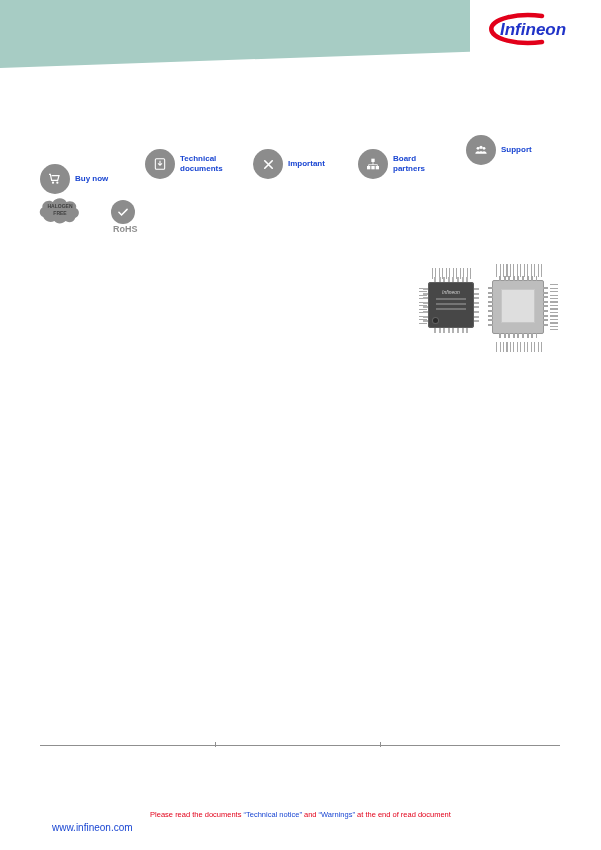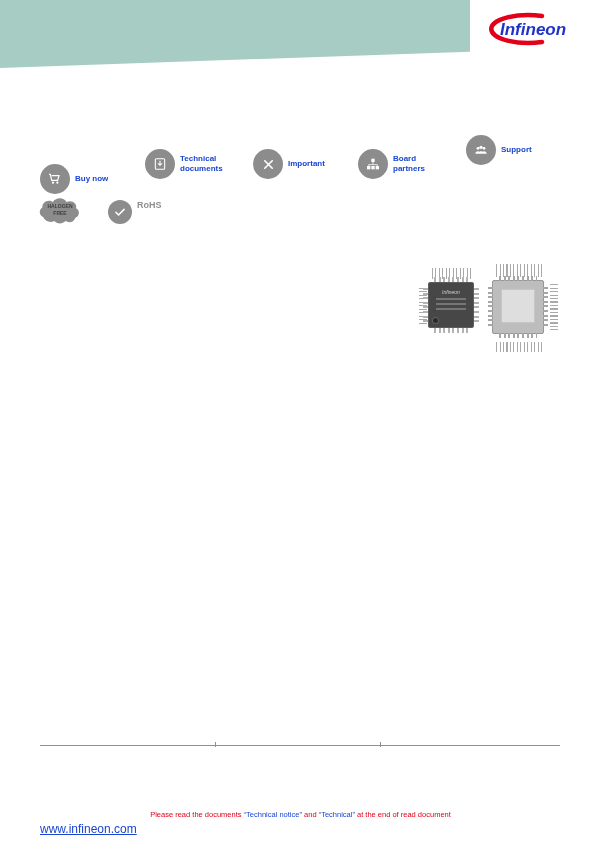--- a/index.html
+++ b/index.html
@@ -17,21 +17,21 @@
   .q1{left:40px;top:164px}.q2{left:145px;top:149px}.q3{left:253px;top:149px}
   .q4{left:358px;top:149px}.q5{left:466px;top:135px}
   .icon-circle{width:30px;height:30px;border-radius:50%;background:#8c8c8c;flex:0 0 auto;
         display:flex;align-items:center;justify-content:center;}
   .q-label{font-size:8px;font-weight:bold;color:#1a46d2;white-space:pre-line;line-height:1.2;}
 
   
   .halogen{position:absolute;left:36px;top:196px;width:48px;height:31px;}
   .halogen-text{position:absolute;left:0;top:7px;width:48px;text-align:center;font-size:5px;
         line-height:1.3;color:#3f3f3f;font-weight:bold;white-space:pre-line;}
-  .rohs{position:absolute;left:108px;top:200px;display:flex;}
+  .rohs{position:absolute;left:108px;top:200px;display:flex;align-items:center;flex-direction:column;}
   .check-circle{width:24px;height:24px;border-radius:50%;background:#8c8c8c;
         display:flex;align-items:center;justify-content:center;}
   .rohs-label{font-size:9px;font-weight:bold;color:#8f8f8f;margin-left:5px;}
 
   
   .chip-area{position:absolute;left:418px;top:260px;width:150px;height:100px;}
   .dashes-h{position:absolute;background:repeating-linear-gradient(to right,#9a9a9a 0 1px,transparent 1px 3.5px);opacity:.85;}
   .dashes-v{position:absolute;background:repeating-linear-gradient(to bottom,#9a9a9a 0 1px,transparent 1px 3.5px);opacity:.85;}
   .chip-left{position:absolute;left:10px;top:22px;width:46px;height:46px;background:#474747;
         border-radius:3px;box-shadow:inset 0 0 0 1px #5d5d5d;}
@@ -51,22 +51,22 @@
   .pad{position:absolute;left:8px;top:8px;right:8px;bottom:10px;background:#dedede;border:1px solid #c6c6c6;}
 
   
   .table-line{position:absolute;left:40px;top:745px;width:520px;height:1px;background:#8f8f8f;}
   .table-tick{position:absolute;top:742px;width:1px;height:5px;background:#8f8f8f;}
   .tick1{left:215px}.tick2{left:380px}
 
   
   .notice{position:absolute;left:0;right:0;top:810px;text-align:center;font-size:7.5px;}
   .red{color:#e2001a}.blue{color:#1a46d2}
-  .weblink{position:absolute;left:40px;top:822px;font-size:12px;color:#1a46d2;
-        text-decoration:underline;cursor:pointer;}
+  .weblink{position:absolute;left:52px;top:822px;font-size:10px;color:#1a46d2;
+        cursor:pointer;}
 </style>
 </head>
 <body>
 
 <div class="page">
 
   <div class="band"></div>
   <div class="logo-box">
     <svg width="100" height="42" viewBox="0 0 100 42">
       <path d="M56 9 A 37 14 0 1 0 56 35" fill="none" stroke="#e2001a" stroke-width="4.5" stroke-linecap="round"></path>
@@ -175,17 +175,17 @@
 
     <div class="dashes-v" style="left:132px;top:24px;width:8px;height:46px;"></div>
     <div class="dashes-h" style="left:78px;top:82px;width:46px;height:10px;"></div>
   </div>
 
   <div class="table-line"></div>
   <div class="table-tick tick1"></div>
   <div class="table-tick tick2"></div>
 
   <div class="notice">
-    <span class="red">Please read the documents </span><span class="blue">“Technical notice”</span><span class="red"> and </span><span class="blue">“Technical”</span><span class="red"> at the end of read document</span>
+    <span class="red">Please read the documents </span><span class="blue">“Technical notice”</span><span class="red"> and </span><span class="blue">“Warnings”</span><span class="red"> at the end of read document</span>
   </div>
   <div class="weblink">www.infineon.com</div>
 
 </div>
 
 </body></html>

